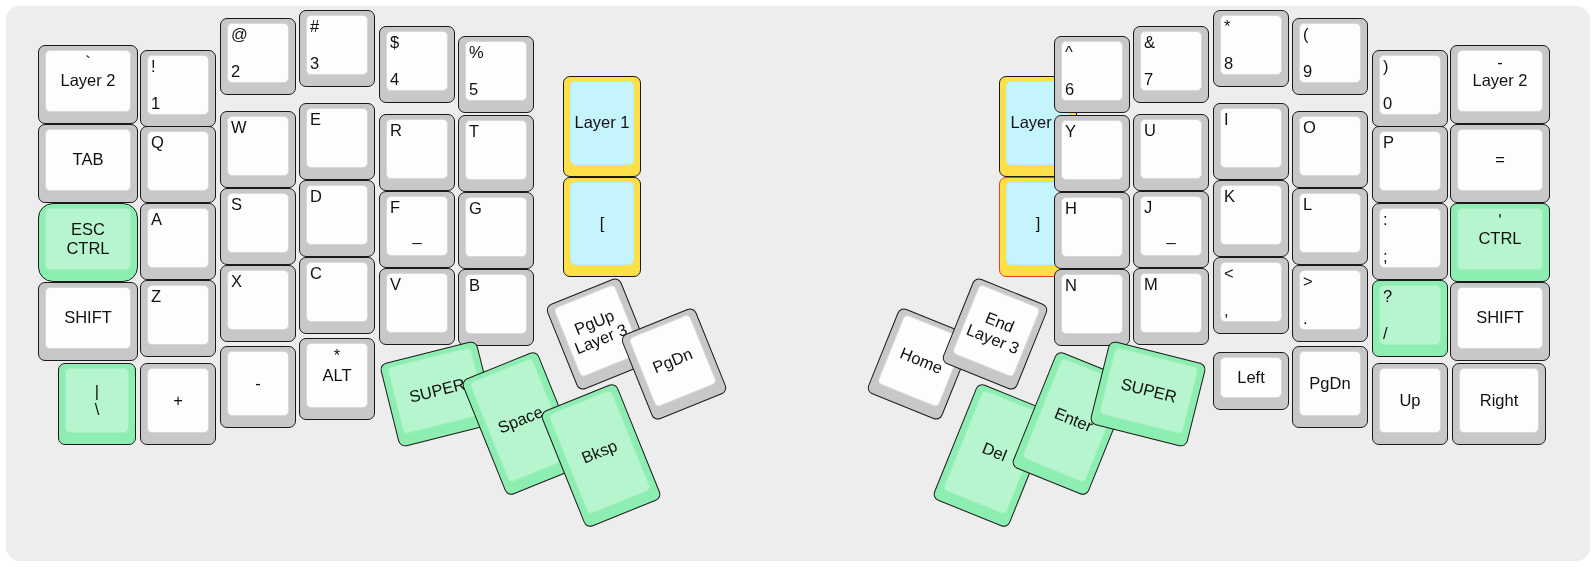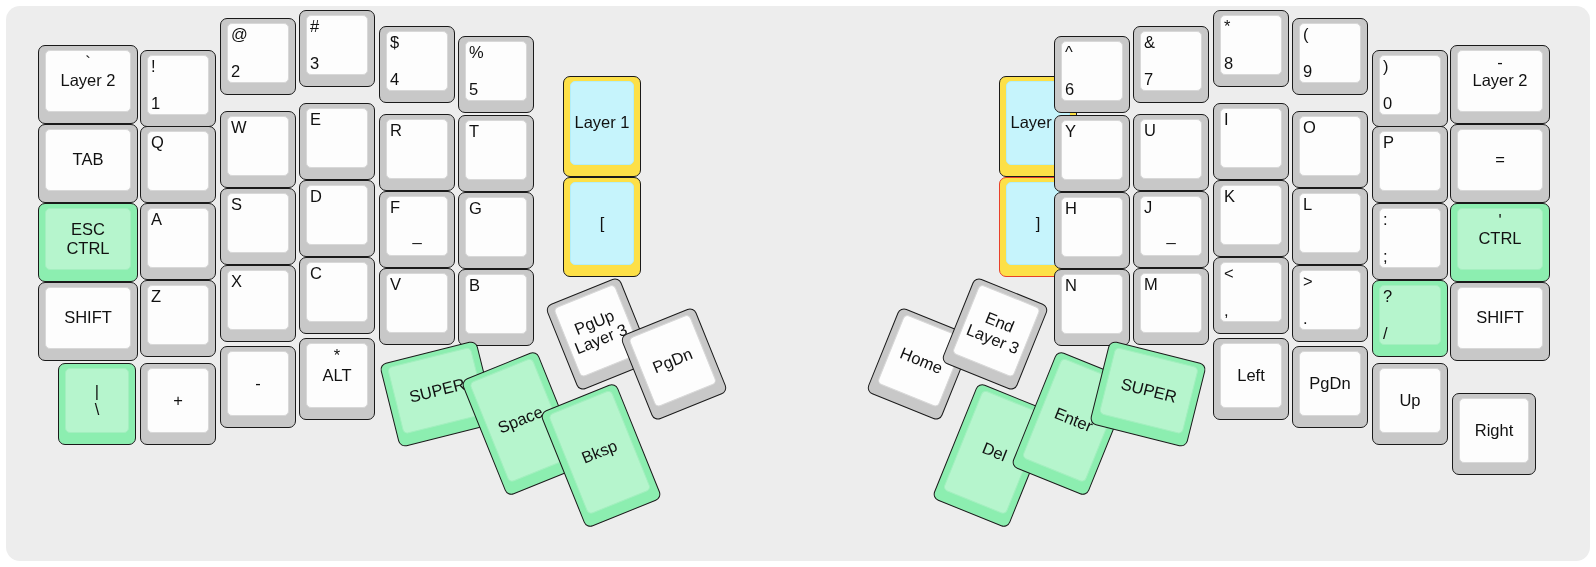--- a/index.html
+++ b/index.html
@@ -96,21 +96,21 @@
         <div class="center-wrap">
           <div class="lg al-c">Layer 2</div>
         </div>
       </div>
       <div class="key " style="left: 38px; top: 124px; width: 100px; height: 79px;">
         <div class="cap"></div>
         <div class="center-wrap">
           <div class="lg al-c">TAB</div>
         </div>
       </div>
-      <div class="key k-green" style="left: 38px; top: 203px; width: 100px; height: 79px;">
+      <div class="key k-green" style="left: 38px; top: 203px; width: 100px; height: 79px; border-radius: 15px;">
         <div class="cap"></div>
         <div class="center-wrap">
           <div class="lg al-c">ESC</div>
           <div class="lg al-c">CTRL</div>
         </div>
       </div>
       <div class="key " style="left: 38px; top: 282px; width: 100px; height: 79px;">
         <div class="cap"></div>
         <div class="center-wrap">
           <div class="lg al-c">SHIFT</div>
@@ -393,21 +393,21 @@
           <div class="lg al-tl">K</div>
         </div>
       </div>
       <div class="key " style="left: 1213px; top: 257px; width: 76px; height: 77px;">
         <div class="cap"></div>
         <div class="legends">
           <div class="lg al-tl">&lt;</div>
           <div class="lg al-bl">,</div>
         </div>
       </div>
-      <div class="key " style="left: 1213px; top: 338px; width: 76px; height: 82px;">
+      <div class="key " style="left: 1213px; top: 352px; width: 76px; height: 58px;">
         <div class="cap"></div>
         <div class="center-wrap">
           <div class="lg al-c">Left</div>
         </div>
       </div>
       <div class="key " style="left: 1292px; top: 18px; width: 76px; height: 77px;">
         <div class="cap"></div>
         <div class="legends">
           <div class="lg al-tl">(</div>
           <div class="lg al-bl">9</div>
@@ -490,21 +490,21 @@
         <div class="center-wrap">
           <div class="lg al-c">CTRL</div>
         </div>
       </div>
       <div class="key " style="left: 1450px; top: 282px; width: 100px; height: 79px;">
         <div class="cap"></div>
         <div class="center-wrap">
           <div class="lg al-c">SHIFT</div>
         </div>
       </div>
-      <div class="key " style="left: 1452px; top: 363px; width: 84px; height: 82px; margin-top: 30px;">
+      <div class="key " style="left: 1452px; top: 363px; width: 94px; height: 82px;">
         <div class="cap"></div>
         <div class="center-wrap">
           <div class="lg al-c">Right</div>
         </div>
       </div>
       <div class="key " style="left: 880px; top: 318px; width: 80px; height: 92px; transform: rotate(22deg);">
         <div class="cap"></div>
         <div class="center-wrap">
           <div class="lg al-c">Home</div>
         </div>

